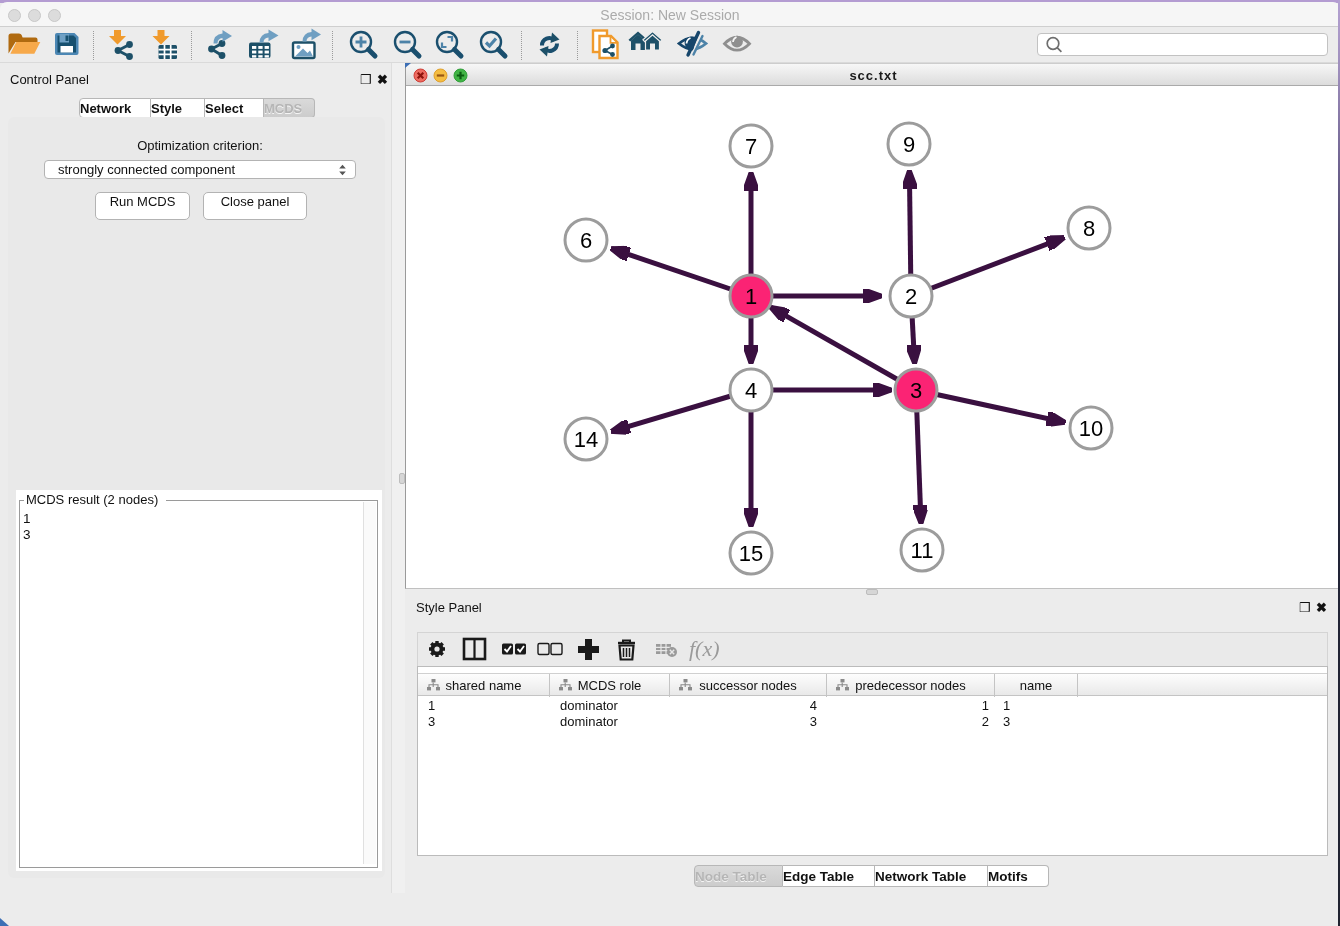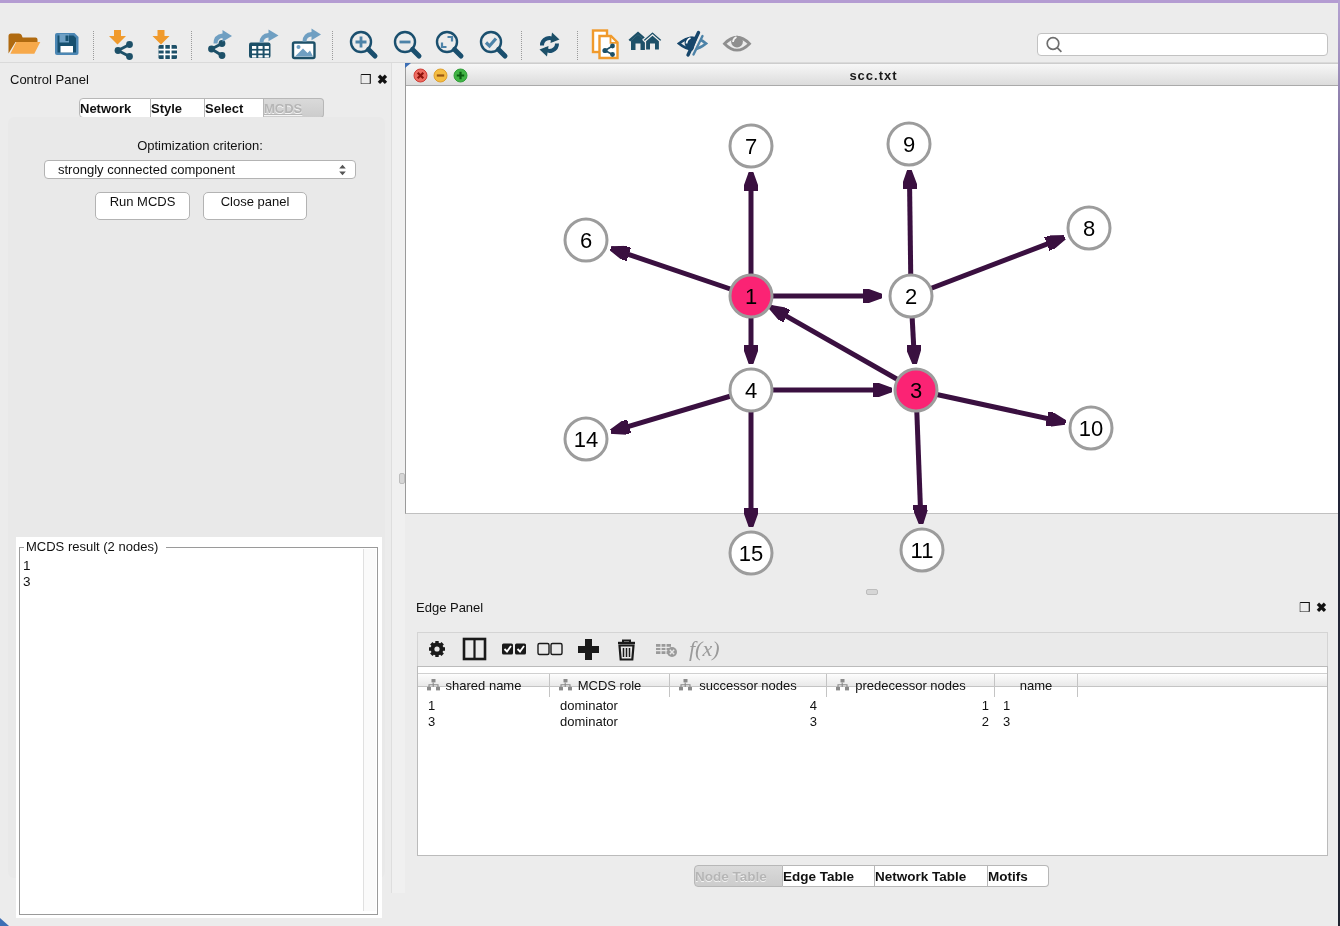--- a/index.html
+++ b/index.html
@@ -25,39 +25,39 @@
 .winbtn{position:absolute;font-size:13px;color:#111;}
 .tab{position:absolute;top:0;height:20px;background:#fff;border:1px solid #b7b7b7;
  font-size:13px;font-weight:bold;color:#111;text-align:left;line-height:19px;}
 #tabcontent{left:8px;top:117px;width:377px;height:761px;background:#e9e9e9;border-radius:6px;}
 #optlabel{left:0px;top:138px;width:400px;text-align:center;font-size:13px;color:#111;}
 #dropdown{left:44px;top:160px;width:312px;height:19px;background:#fff;
  border:1px solid #b3b3b3;border-radius:4px;font-size:13px;color:#111;
  line-height:17px;padding-left:13px;}
 .btn{position:absolute;height:28px;background:#fff;border:1px solid #b3b3b3;
  border-radius:5px;font-size:13px;color:#111;text-align:center;line-height:18px;}
-#resultbox{left:16px;top:490px;width:366px;height:381px;background:#fff;margin-top:47px;}
+#resultbox{left:16px;top:490px;width:366px;height:381px;background:#fff;}
 #resultlabel{left:9px;top:2px;font-size:13px;color:#111;background:#fff;padding:0 1px;}
 #rbline1{left:3px;top:10px;width:5px;height:1px;background:#9a9a9a;}
 #rbline2{left:150px;top:10px;width:211px;height:1px;background:#9a9a9a;}
 #rtext{left:7px;top:21px;font-size:13.5px;color:#111;line-height:16px;}
 #rscroll{left:347px;top:12px;width:13px;height:362px;background:#fafafa;border-left:1px solid #e0e0e0;}
 
-#netwin{left:405px;top:63px;width:935px;height:451px;background:#fff;
+#netwin{left:405px;top:63px;width:935px;height:526px;background:#fff;
  border-left:1px solid #9a9a9a;border-top:1px solid #cdcdcd;border-bottom:1px solid #c0c0c0;}
 #nettitle{left:0;top:0;width:935px;height:22px;
  background:linear-gradient(#f7f7f7,#dcdcdc);border-bottom:1px solid #aaa;}
 #netname{position:absolute;top:4px;width:100%;text-align:center;font-size:13px;
  font-weight:bold;color:#1a1a1a;letter-spacing:1px;}
 
 #tptitle{left:416px;top:600px;font-size:13px;color:#111;}
 #tptoolbar{left:417px;top:632px;width:911px;height:34px;background:#eaeaea;
  border:1px solid #d4d4d4;border-bottom:none;}
 #tablebox{left:417px;top:666px;width:911px;height:190px;background:#fff;border:1px solid #bbb;}
-#thead{left:0px;top:6px;width:909px;height:14px;background:linear-gradient(#fdfdfd,#e9e9e9);
+#thead{left:0px;top:6px;width:909px;height:23px;background:linear-gradient(#fdfdfd,#e9e9e9);
  border-top:1px solid #d0d0d0;border-bottom:1px solid #c4c4c4;}
 .hcol{position:absolute;top:0;height:23px;border-right:1px solid #c4c4c4;
  font-size:13px;color:#111;text-align:center;line-height:23px;}
 .trow{position:absolute;font-size:13px;color:#111;height:16px;line-height:16px;}
 
 .btab{position:absolute;height:22px;background:#fff;border:1px solid #b7b7b7;
  font-size:13.5px;font-weight:bold;color:#111;text-align:left;line-height:21px;}
 
 #statusbar{left:0;top:893px;width:1340px;height:33px;background:#ececec;border-top:1px solid #c4c4c4;}
 #listbtn{position:absolute;left:12px;top:4px;width:26px;height:24px;background:#fdfdfd;
@@ -66,20 +66,26 @@
  border:1px solid #b5b5b5;border-radius:4px;font-size:11px;color:#111;line-height:22px;
  text-align:right;padding-right:4px;}
 #memdot{position:absolute;left:8px;top:7px;width:9px;height:9px;border-radius:50%;
  background:#2e9e47;}
 #rightedge{left:1338px;top:0;width:2px;height:926px;background:linear-gradient(#b5a2d2 0%,#9c8cba 8%,#6f6390 18%,#3f3c58 30%,#23253a 40%,#202330 100%);}
 </style>
 </head>
 <body>
 <div id="stage">
 <div class="abs" id="purple"></div>
+<div class="abs" id="titlebar">
+  <div class="tdot" style="left:8px;"></div>
+  <div class="tdot" style="left:28px;"></div>
+  <div class="tdot" style="left:48px;"></div>
+  <div id="ttitle">Session: New Session</div>
+</div>
 <div class="abs" id="toolbar">
   <svg width="1340" height="35" viewBox="0 0 1340 35" style="position:absolute;left:0;top:0;">
     <g>
 
       <path d="M8.5 25.5 L8.5 8 Q8.5 5.5 11 5.5 L19 5.5 Q21 5.5 21.6 7 L22.6 9.5 L35.5 9.5 Q37.5 9.5 37.5 11.5 L37.5 14 L15.5 14 L8.5 25.5 Z" fill="#b06a10"></path>
       <path d="M10.3 25.7 L16.3 14 L40.3 14 L34.3 25.7 Z" fill="#f7a94a"></path>
 
       <path d="M57 5 L74.5 5 L78.5 9 L78.5 25 Q78.5 27 76.5 27 L57 27 Q55 27 55 25 L55 7 Q55 5 57 5 Z" fill="#4c87b4"></path>
       <path d="M57.5 7.5 L73.5 7.5 L76 10 L76 24.5 L57.5 24.5 Z" fill="#17506f"></path>
       <rect x="59.5" y="6" width="9.5" height="8.5" fill="#6fa0c4"></rect>
@@ -215,21 +221,21 @@
 </div>
 
 <div class="abs" style="left:0;top:62px;width:1340px;height:1px;background:#dadada;"></div>
 
 <div class="abs" id="cptitle">Control Panel</div>
 <div class="winbtn" style="left:360px;top:72px;">❒</div>
 <div class="winbtn" style="left:377px;top:72px;font-weight:bold;">✖</div>
 <div class="tab" style="left:79px;top:98px;width:72px;border-radius:4px 0 0 4px;">Network</div>
 <div class="tab" style="left:151px;top:98px;width:54px;border-left:none;">Style</div>
 <div class="tab" style="left:205px;top:98px;width:59px;border-left:none;">Select</div>
-<div class="tab" style="left:264px;top:98px;width:60px;border-left:none;border-radius:0 4px 4px 0;background:linear-gradient(#dadada,#cccccc);color:#b5b5b5;text-shadow:0 1px 0 #f5f5f5;text-decoration:underline;">MCDS</div>
+<div class="tab" style="left:264px;top:98px;width:51px;border-left:none;border-radius:0 4px 4px 0;background:linear-gradient(#dadada,#cccccc);color:#b5b5b5;text-shadow:0 1px 0 #f5f5f5;">MCDS</div>
 <div class="abs" id="tabcontent"></div>
 <div class="abs" id="optlabel">Optimization criterion:</div>
 <div class="abs" id="dropdown">strongly connected component
   <svg width="9" height="12" style="position:absolute;right:8px;top:3px;" viewBox="0 0 9 12">
    <path d="M1.2 4.5 L4.5 0.8 L7.8 4.5 Z M1.2 7.5 L4.5 11.2 L7.8 7.5 Z" fill="#555"></path>
   </svg>
 </div>
 <div class="btn" style="left:95px;top:192px;width:95px;">Run MCDS</div>
 <div class="btn" style="left:203px;top:192px;width:104px;">Close panel</div>
 <div class="abs" id="resultbox">
@@ -304,21 +310,21 @@
       <text x="750" y="398">4</text>
       <text x="915" y="398">3</text>
       <text x="585" y="447">14</text>
       <text x="1090" y="436">10</text>
       <text x="750" y="561">15</text>
       <text x="921" y="558">11</text>
     </g>
   </svg>
 </div>
 
-<div class="abs" id="tptitle">Edge Panel</div>
+<div class="abs" id="tptitle">Style Panel</div>
 <div class="winbtn" style="left:1299px;top:600px;">❒</div>
 <div class="winbtn" style="left:1316px;top:600px;font-weight:bold;">✖</div>
 <div class="abs" id="tptoolbar">
   <svg width="911" height="34" viewBox="0 0 911 34" style="position:absolute;left:0;top:0;">
     <g fill="#1a1a1a">
 
       <g transform="translate(19,16)">
         <circle r="6.5"></circle>
         <g stroke="#1a1a1a" stroke-width="3.4">
           <path d="M0 -8 V8 M-8 0 H8 M-5.7 -5.7 L5.7 5.7 M-5.7 5.7 L5.7 -5.7"></path>

